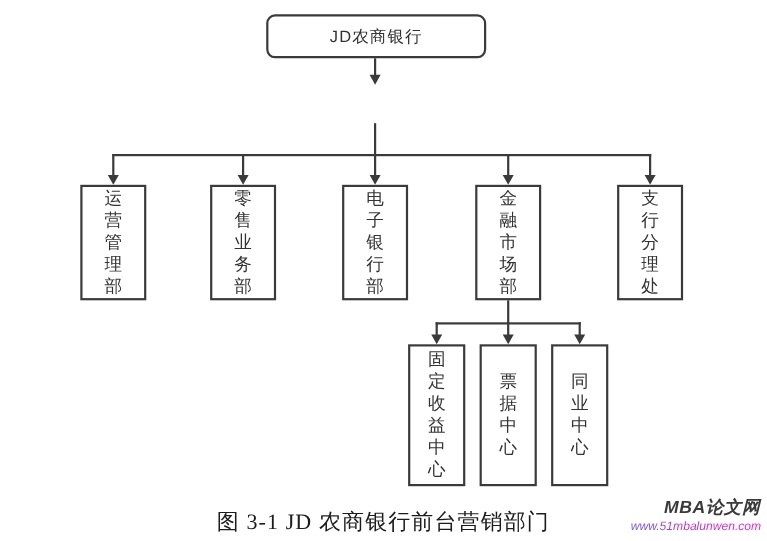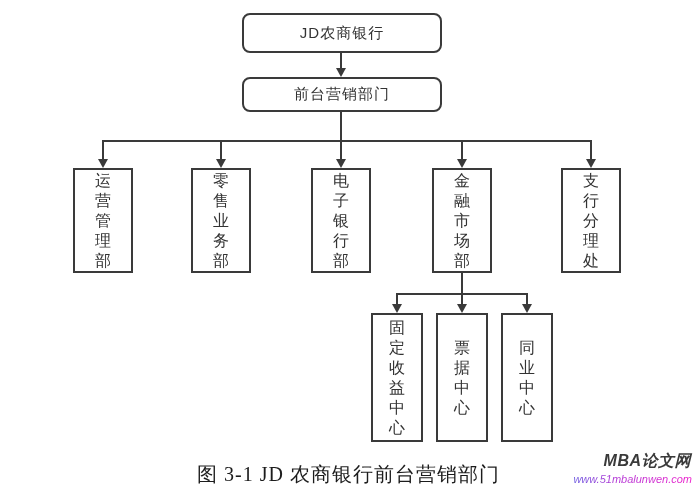--- a/index.html
+++ b/index.html
@@ -116,21 +116,20 @@
 </head>
 <body>
 
 <div id="canvas">
 
   <div id="box-root" class="node rounded">JD农商银行</div>
 
   <div id="l-root" class="line"></div>
   <div id="a-root" class="arrow-down"></div>
 
-  <div id="box-front" class="node rounded">前台营销部门</div>
 
   <div id="l-front" class="line"></div>
   <div id="rail-1" class="line"></div>
   <div id="ld-0" class="line d1"></div>
   <div id="ld-1" class="line d1"></div>
   <div id="ld-2" class="line d1"></div>
   <div id="ld-3" class="line d1"></div>
   <div id="ld-4" class="line d1"></div>
   <div id="ad-0" class="arrow-down a1"></div>
   <div id="ad-1" class="arrow-down a1"></div>

